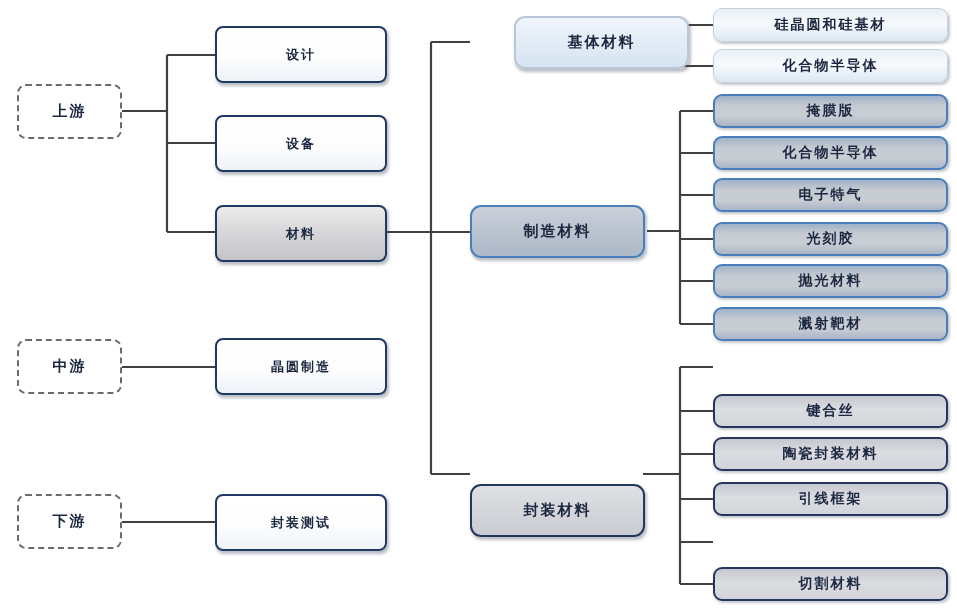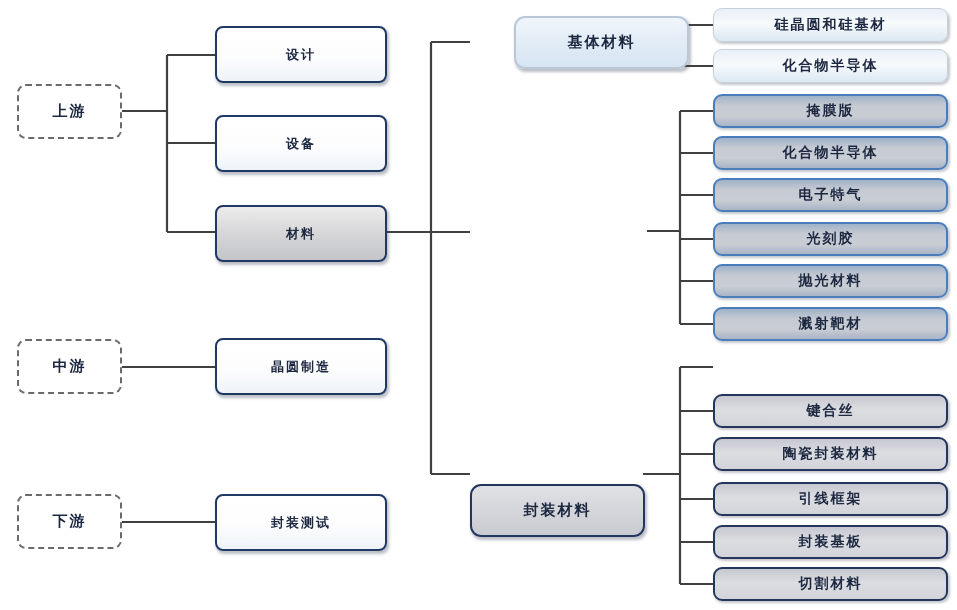--- a/index.html
+++ b/index.html
@@ -91,31 +91,31 @@
   <div class="box c1" style="top:339px">中游</div>
   <div class="box c1" style="top:494px">下游</div>
 
   <div class="box c2" style="top:26px">设计</div>
   <div class="box c2" style="top:115px">设备</div>
   <div class="box c2 gray" style="top:205px">材料</div>
   <div class="box c2" style="top:338px">晶圆制造</div>
   <div class="box c2" style="top:494px">封装测试</div>
 
   <div class="box c3 base" style="top:16px">基体材料</div>
+  <div class="box c3 mfg" style="top:205px">制造材料</div>
   <div class="box c3 pkg" style="top:448px">封装材料</div>
 
   <div class="box c4 pale" style="top:49px">化合物半导体</div>
   <div class="box c4 pale" style="top:8px">硅晶圆和硅基材</div>
 
   <div class="box c4 mfgc" style="top:94px">掩膜版</div>
   <div class="box c4 mfgc" style="top:136px">化合物半导体</div>
   <div class="box c4 mfgc" style="top:178px">电子特气</div>
   <div class="box c4 mfgc" style="top:222px">光刻胶</div>
   <div class="box c4 mfgc" style="top:264px">抛光材料</div>
   <div class="box c4 mfgc" style="top:307px">溅射靶材</div>
 
   <div class="box c4 pkgc" style="top:394px">键合丝</div>
   <div class="box c4 pkgc" style="top:437px">陶瓷封装材料</div>
   <div class="box c4 pkgc" style="top:482px">引线框架</div>
-  <div class="box c4 pkgc" style="top:525px">封装基板</div>
   <div class="box c4 pkgc" style="top:567px">切割材料</div>
 
 </div>
 
 </body></html>

